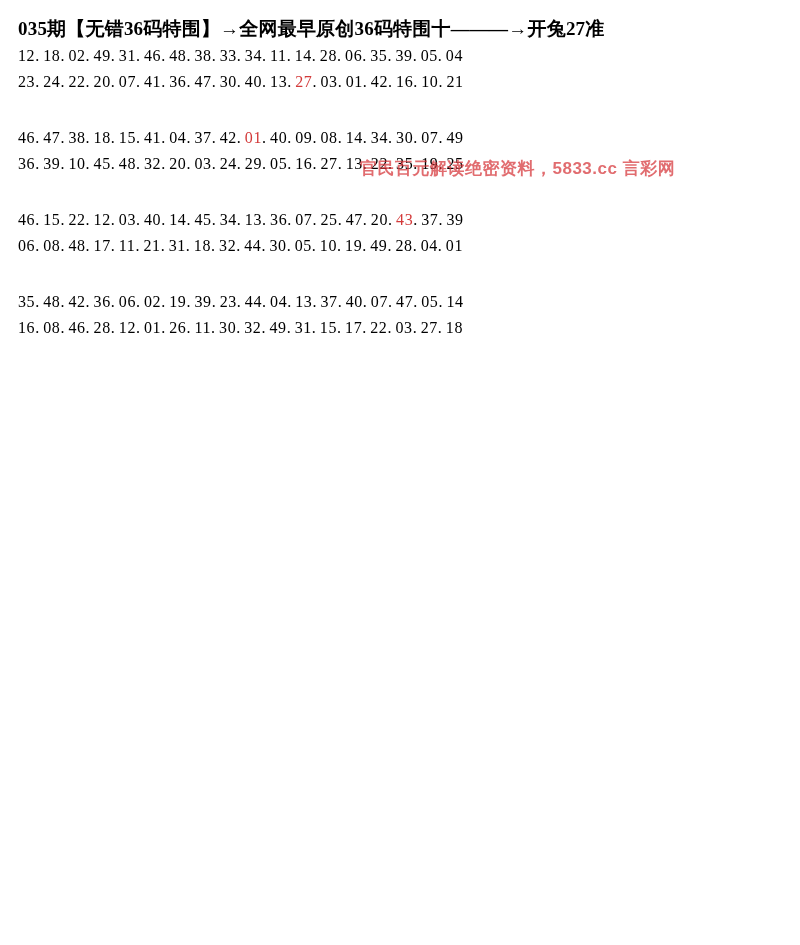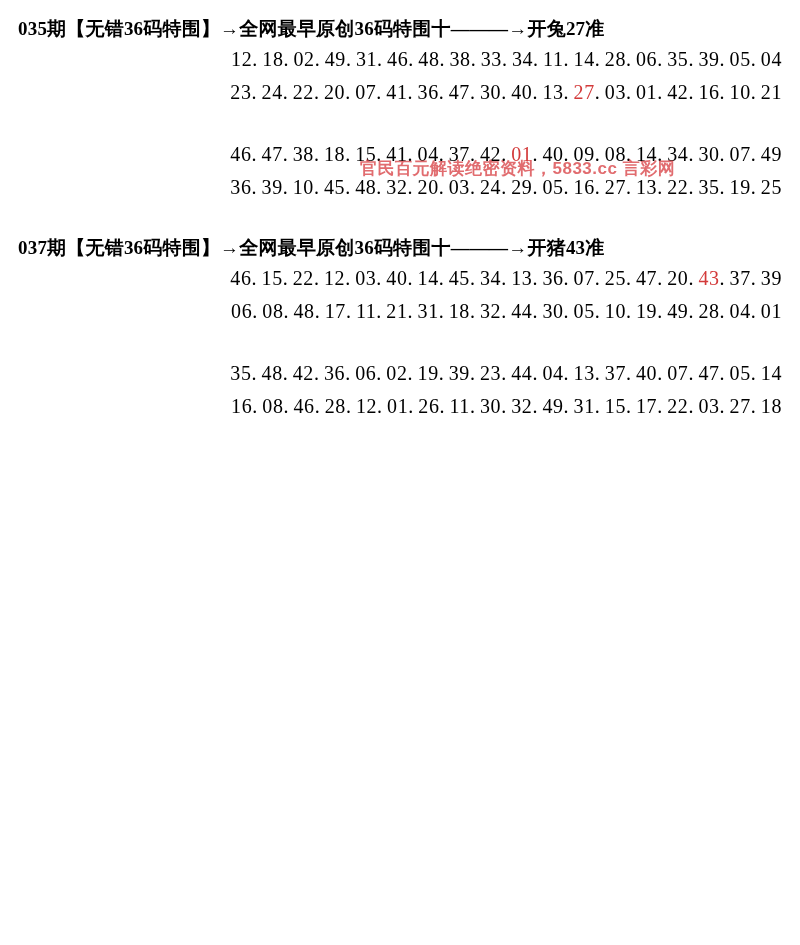--- a/index.html
+++ b/index.html
@@ -29,26 +29,25 @@
     padding-top: 14px;
   }
   .headline {
     font-size: 19px;
     font-weight: bold;
     letter-spacing: 0.2px;
     line-height: 1.55;
     white-space: nowrap;
   }
   .numrow {
-    font-size: 20px;
+    font-size: 16px;
     line-height: 1.62;
     letter-spacing: 0.6px;
     white-space: nowrap;
     font-weight: normal;
-    text-align: right;
   }
   .numrow .sep {
     letter-spacing: 0;
   }
   .hit {
     color: #d33a3a;
   }
   .watermark {
     position: absolute;
     left: 360px;
@@ -72,21 +71,20 @@
       <div class="block">
         <div class="headline">035期【无错36码特围】→全网最早原创36码特围十———→开兔27准</div>
         <div class="numrow"><span>12</span><span class="sep">. </span><span>18</span><span class="sep">. </span><span>02</span><span class="sep">. </span><span>49</span><span class="sep">. </span><span>31</span><span class="sep">. </span><span>46</span><span class="sep">. </span><span>48</span><span class="sep">. </span><span>38</span><span class="sep">. </span><span>33</span><span class="sep">. </span><span>34</span><span class="sep">. </span><span>11</span><span class="sep">. </span><span>14</span><span class="sep">. </span><span>28</span><span class="sep">. </span><span>06</span><span class="sep">. </span><span>35</span><span class="sep">. </span><span>39</span><span class="sep">. </span><span>05</span><span class="sep">. </span><span>04</span></div>
         <div class="numrow"><span>23</span><span class="sep">. </span><span>24</span><span class="sep">. </span><span>22</span><span class="sep">. </span><span>20</span><span class="sep">. </span><span>07</span><span class="sep">. </span><span>41</span><span class="sep">. </span><span>36</span><span class="sep">. </span><span>47</span><span class="sep">. </span><span>30</span><span class="sep">. </span><span>40</span><span class="sep">. </span><span>13</span><span class="sep">. </span><span class="hit">27</span><span class="sep">. </span><span>03</span><span class="sep">. </span><span>01</span><span class="sep">. </span><span>42</span><span class="sep">. </span><span>16</span><span class="sep">. </span><span>10</span><span class="sep">. </span><span>21</span></div>
       </div>
       <div class="block">
         <div class="numrow"><span>46</span><span class="sep">. </span><span>47</span><span class="sep">. </span><span>38</span><span class="sep">. </span><span>18</span><span class="sep">. </span><span>15</span><span class="sep">. </span><span>41</span><span class="sep">. </span><span>04</span><span class="sep">. </span><span>37</span><span class="sep">. </span><span>42</span><span class="sep">. </span><span class="hit">01</span><span class="sep">. </span><span>40</span><span class="sep">. </span><span>09</span><span class="sep">. </span><span>08</span><span class="sep">. </span><span>14</span><span class="sep">. </span><span>34</span><span class="sep">. </span><span>30</span><span class="sep">. </span><span>07</span><span class="sep">. </span><span>49</span></div>
         <div class="numrow"><span>36</span><span class="sep">. </span><span>39</span><span class="sep">. </span><span>10</span><span class="sep">. </span><span>45</span><span class="sep">. </span><span>48</span><span class="sep">. </span><span>32</span><span class="sep">. </span><span>20</span><span class="sep">. </span><span>03</span><span class="sep">. </span><span>24</span><span class="sep">. </span><span>29</span><span class="sep">. </span><span>05</span><span class="sep">. </span><span>16</span><span class="sep">. </span><span>27</span><span class="sep">. </span><span>13</span><span class="sep">. </span><span>22</span><span class="sep">. </span><span>35</span><span class="sep">. </span><span>19</span><span class="sep">. </span><span>25</span></div>
       </div>
       <div class="block">
-        <div class="headline">037期【无错36码特围】→全网最早原创36码特围十———→开猪43准</div>
         <div class="numrow"><span>46</span><span class="sep">. </span><span>15</span><span class="sep">. </span><span>22</span><span class="sep">. </span><span>12</span><span class="sep">. </span><span>03</span><span class="sep">. </span><span>40</span><span class="sep">. </span><span>14</span><span class="sep">. </span><span>45</span><span class="sep">. </span><span>34</span><span class="sep">. </span><span>13</span><span class="sep">. </span><span>36</span><span class="sep">. </span><span>07</span><span class="sep">. </span><span>25</span><span class="sep">. </span><span>47</span><span class="sep">. </span><span>20</span><span class="sep">. </span><span class="hit">43</span><span class="sep">. </span><span>37</span><span class="sep">. </span><span>39</span></div>
         <div class="numrow"><span>06</span><span class="sep">. </span><span>08</span><span class="sep">. </span><span>48</span><span class="sep">. </span><span>17</span><span class="sep">. </span><span>11</span><span class="sep">. </span><span>21</span><span class="sep">. </span><span>31</span><span class="sep">. </span><span>18</span><span class="sep">. </span><span>32</span><span class="sep">. </span><span>44</span><span class="sep">. </span><span>30</span><span class="sep">. </span><span>05</span><span class="sep">. </span><span>10</span><span class="sep">. </span><span>19</span><span class="sep">. </span><span>49</span><span class="sep">. </span><span>28</span><span class="sep">. </span><span>04</span><span class="sep">. </span><span>01</span></div>
       </div>
       <div class="block">
         <div class="numrow"><span>35</span><span class="sep">. </span><span>48</span><span class="sep">. </span><span>42</span><span class="sep">. </span><span>36</span><span class="sep">. </span><span>06</span><span class="sep">. </span><span>02</span><span class="sep">. </span><span>19</span><span class="sep">. </span><span>39</span><span class="sep">. </span><span>23</span><span class="sep">. </span><span>44</span><span class="sep">. </span><span>04</span><span class="sep">. </span><span>13</span><span class="sep">. </span><span>37</span><span class="sep">. </span><span>40</span><span class="sep">. </span><span>07</span><span class="sep">. </span><span>47</span><span class="sep">. </span><span>05</span><span class="sep">. </span><span>14</span></div>
         <div class="numrow"><span>16</span><span class="sep">. </span><span>08</span><span class="sep">. </span><span>46</span><span class="sep">. </span><span>28</span><span class="sep">. </span><span>12</span><span class="sep">. </span><span>01</span><span class="sep">. </span><span>26</span><span class="sep">. </span><span>11</span><span class="sep">. </span><span>30</span><span class="sep">. </span><span>32</span><span class="sep">. </span><span>49</span><span class="sep">. </span><span>31</span><span class="sep">. </span><span>15</span><span class="sep">. </span><span>17</span><span class="sep">. </span><span>22</span><span class="sep">. </span><span>03</span><span class="sep">. </span><span>27</span><span class="sep">. </span><span>18</span></div>
       </div>
     </div>
 
   <div class="watermark">官民百元解读绝密资料，5833.cc 言彩网</div>

